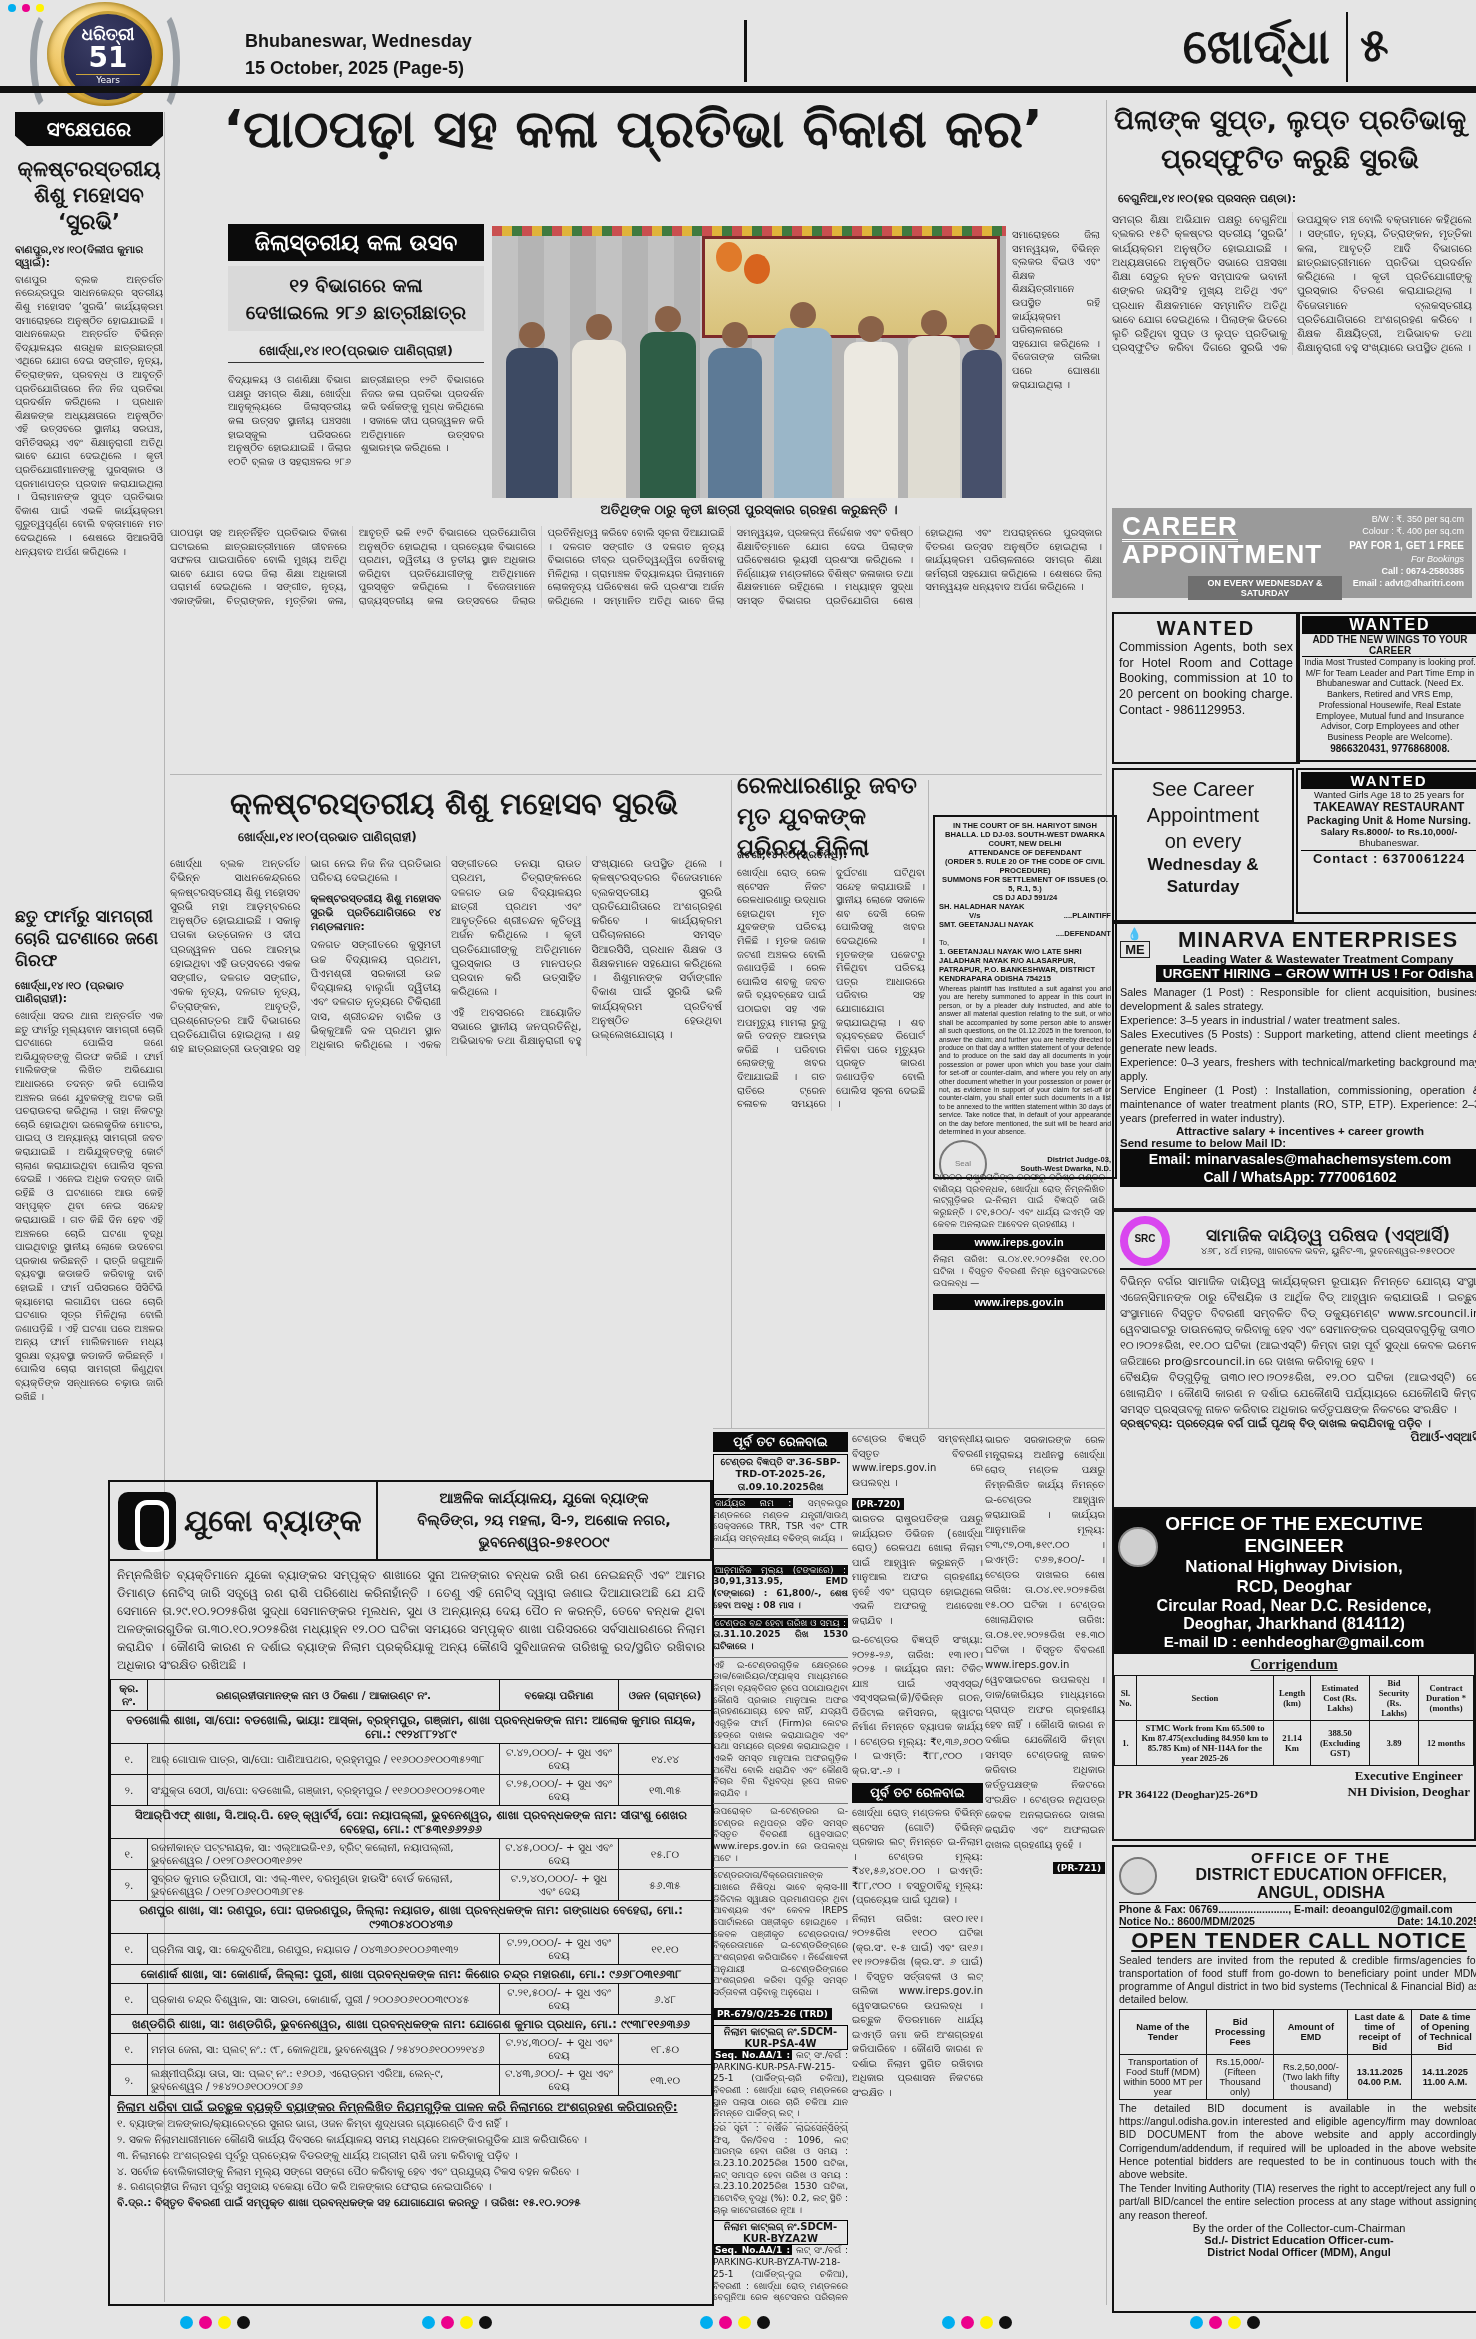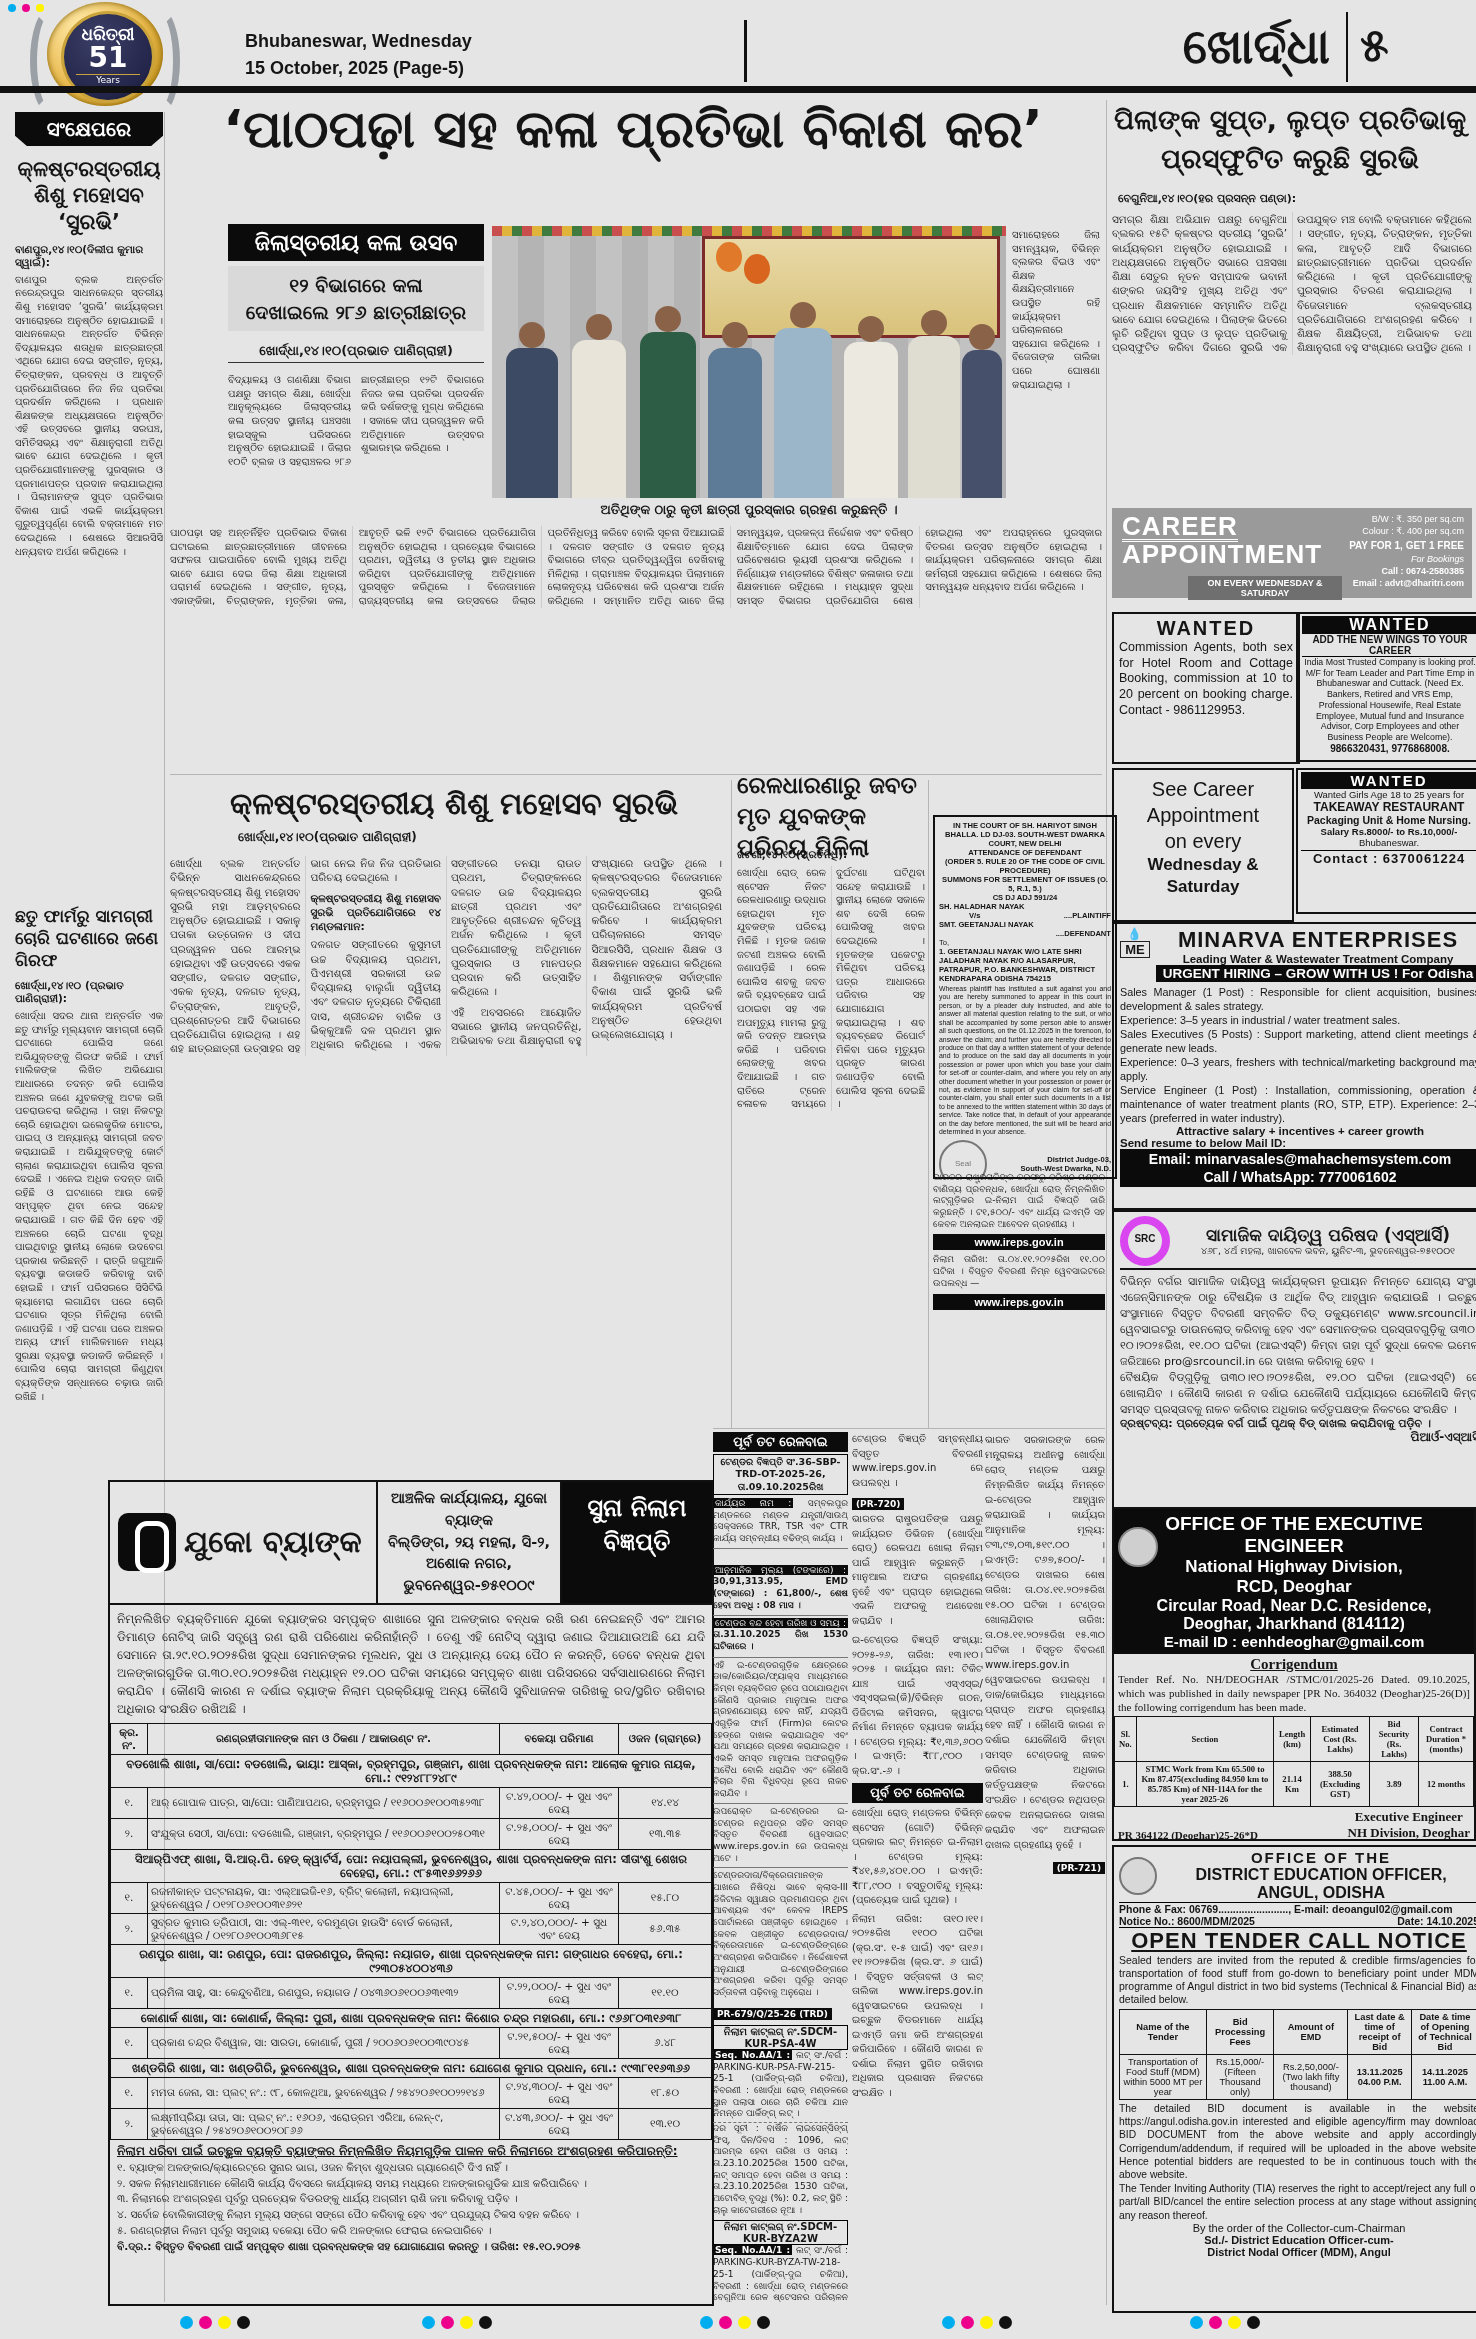--- a/index.html
+++ b/index.html
@@ -298,21 +298,20 @@
     <div class="bb" style="padding:4px 2px;position:relative;">
       <div class="abs" style="left:4px;top:18px;width:36px;height:36px;border-radius:50%;background:#cfcfcf;border:2px solid #888;"></div>
       <div class="c b" style="font-size:19px;">OFFICE OF THE EXECUTIVE ENGINEER</div>
       <div class="c b" style="font-size:17px;">National Highway Division,</div>
       <div class="c b" style="font-size:17px;">RCD, Deoghar</div>
       <div class="c b" style="font-size:16px;">Circular Road, Near D.C. Residence,</div>
       <div class="c b" style="font-size:16px;">Deoghar, Jharkhand (814112)</div>
       <div class="c b" style="font-size:15px;">E-mail ID : eenhdeoghar@gmail.com</div>
     </div>
     <div class="c b" style="font-size:15px;text-decoration:underline;margin-top:2px;font-family:'Liberation Serif','DejaVu Serif',serif;">Corrigendum</div>
-    <div class="jt" style="font-size:11px;line-height:1.25;padding:0 4px;font-family:'Liberation Serif','DejaVu Serif',serif;">Tender Ref. No. NH/DEOGHAR /STMC/01/2025-26 Dated. 09.10.2025, which was published in daily newspaper [PR No. 364032 (Deoghar)25-26(D)] the following corrigendum has been made.</div>
     <table class="nt" style="font-size:8.6px;margin-top:2px;font-family:'Liberation Serif','DejaVu Serif',serif;">
       <tbody>
           <tr>
         <th>Sl. No.</th>
         <th>Section</th>
         <th>Length (km)</th>
         <th>Estimated Cost (Rs. Lakhs)</th>
         <th>Bid Security (Rs. Lakhs)</th>
         <th>Contract Duration *(months)</th>
       </tr>
@@ -380,24 +379,20 @@
       <div style="flex:0 0 250px;display:flex;align-items:center;gap:8px;padding:8px;border-right:2px solid #111;">
         <div style="width:58px;height:58px;background:#0b0b0b;border-radius:10px;position:relative;">
           <div style="position:absolute;left:17px;top:8px;width:24px;height:42px;border:5px solid #fff;border-radius:12px;"></div>
         </div>
         <div class="b" style="font-size:30px;">ଯୁକୋ ବ୍ୟାଙ୍କ</div>
       </div>
       <div class="c b" style="flex:1;font-size:14.5px;line-height:1.5;padding:6px 2px;border-right:2px solid #111;">
         <div>ଆଞ୍ଚଳିକ କାର୍ଯ୍ୟାଳୟ, ଯୁକୋ ବ୍ୟାଙ୍କ</div>
         <div>ବିଲ୍ଡିଙ୍ଗ, ୨ୟ ମହଲା, ସି-୨, ଅଶୋକ ନଗର,</div>
         <div>ଭୁବନେଶ୍ୱର-୭୫୧୦୦୯</div>
-      </div>
-      <div class="bb c b" style="flex:0 0 150px;font-size:24px;line-height:1.4;padding-top:10px;">
-        <div>ସୁନା ନିଲାମ</div>
-        <div>ବିଜ୍ଞପ୍ତି</div>
       </div>
     </div>
     <div class="jt" style="font-size:12px;line-height:1.5;padding:5px 7px;">ନିମ୍ନଲିଖିତ ବ୍ୟକ୍ତିମାନେ ଯୁକୋ ବ୍ୟାଙ୍କର ସମ୍ପୃକ୍ତ ଶାଖାରେ ସୁନା ଅଳଙ୍କାର ବନ୍ଧକ ରଖି ରଣ ନେଇଛନ୍ତି ଏବଂ ଆମର ଡିମାଣ୍ଡ ନୋଟିସ୍ ଜାରି ସତ୍ତ୍ୱେ ରଣ ରାଶି ପରିଶୋଧ କରିନାହାଁନ୍ତି । ତେଣୁ ଏହି ନୋଟିସ୍ ଦ୍ୱାରା ଜଣାଇ ଦିଆଯାଉଅଛି ଯେ ଯଦି ସେମାନେ ତା.୨୯.୧୦.୨୦୨୫ରିଖ ସୁଦ୍ଧା ସେମାନଙ୍କର ମୂଲଧନ, ସୁଧ ଓ ଅନ୍ୟାନ୍ୟ ଦେୟ ପୈଠ ନ କରନ୍ତି, ତେବେ ବନ୍ଧକ ଥିବା ଅଳଙ୍କାରଗୁଡିକ ତା.୩୦.୧୦.୨୦୨୫ରିଖ ମଧ୍ୟାହ୍ନ ୧୨.୦୦ ଘଟିକା ସମୟରେ ସମ୍ପୃକ୍ତ ଶାଖା ପରିସରରେ ସର୍ବସାଧାରଣରେ ନିଲାମ କରାଯିବ । କୌଣସି କାରଣ ନ ଦର୍ଶାଇ ବ୍ୟାଙ୍କ ନିଲାମ ପ୍ରକ୍ରିୟାକୁ ଅନ୍ୟ କୌଣସି ସୁବିଧାଜନକ ତାରିଖକୁ ରଦ/ସ୍ଥଗିତ ରଖିବାର ଅଧିକାର ସଂରକ୍ଷିତ ରଖିଅଛି ।</div>
     <table class="nt" style="font-size:10.5px;">
       <tbody>
           <tr class="b">
         <th style="width:30px;">କ୍ର. ନଂ.</th>
         <th>ରଣଗ୍ରହୀତାମାନଙ୍କ ନାମ ଓ ଠିକଣା / ଆକାଉଣ୍ଟ ନଂ.</th>
         <th style="width:112px;">ବକେୟା ପରିମାଣ</th>
         <th style="width:86px;">ଓଜନ (ଗ୍ରାମ୍‌ରେ)</th>

